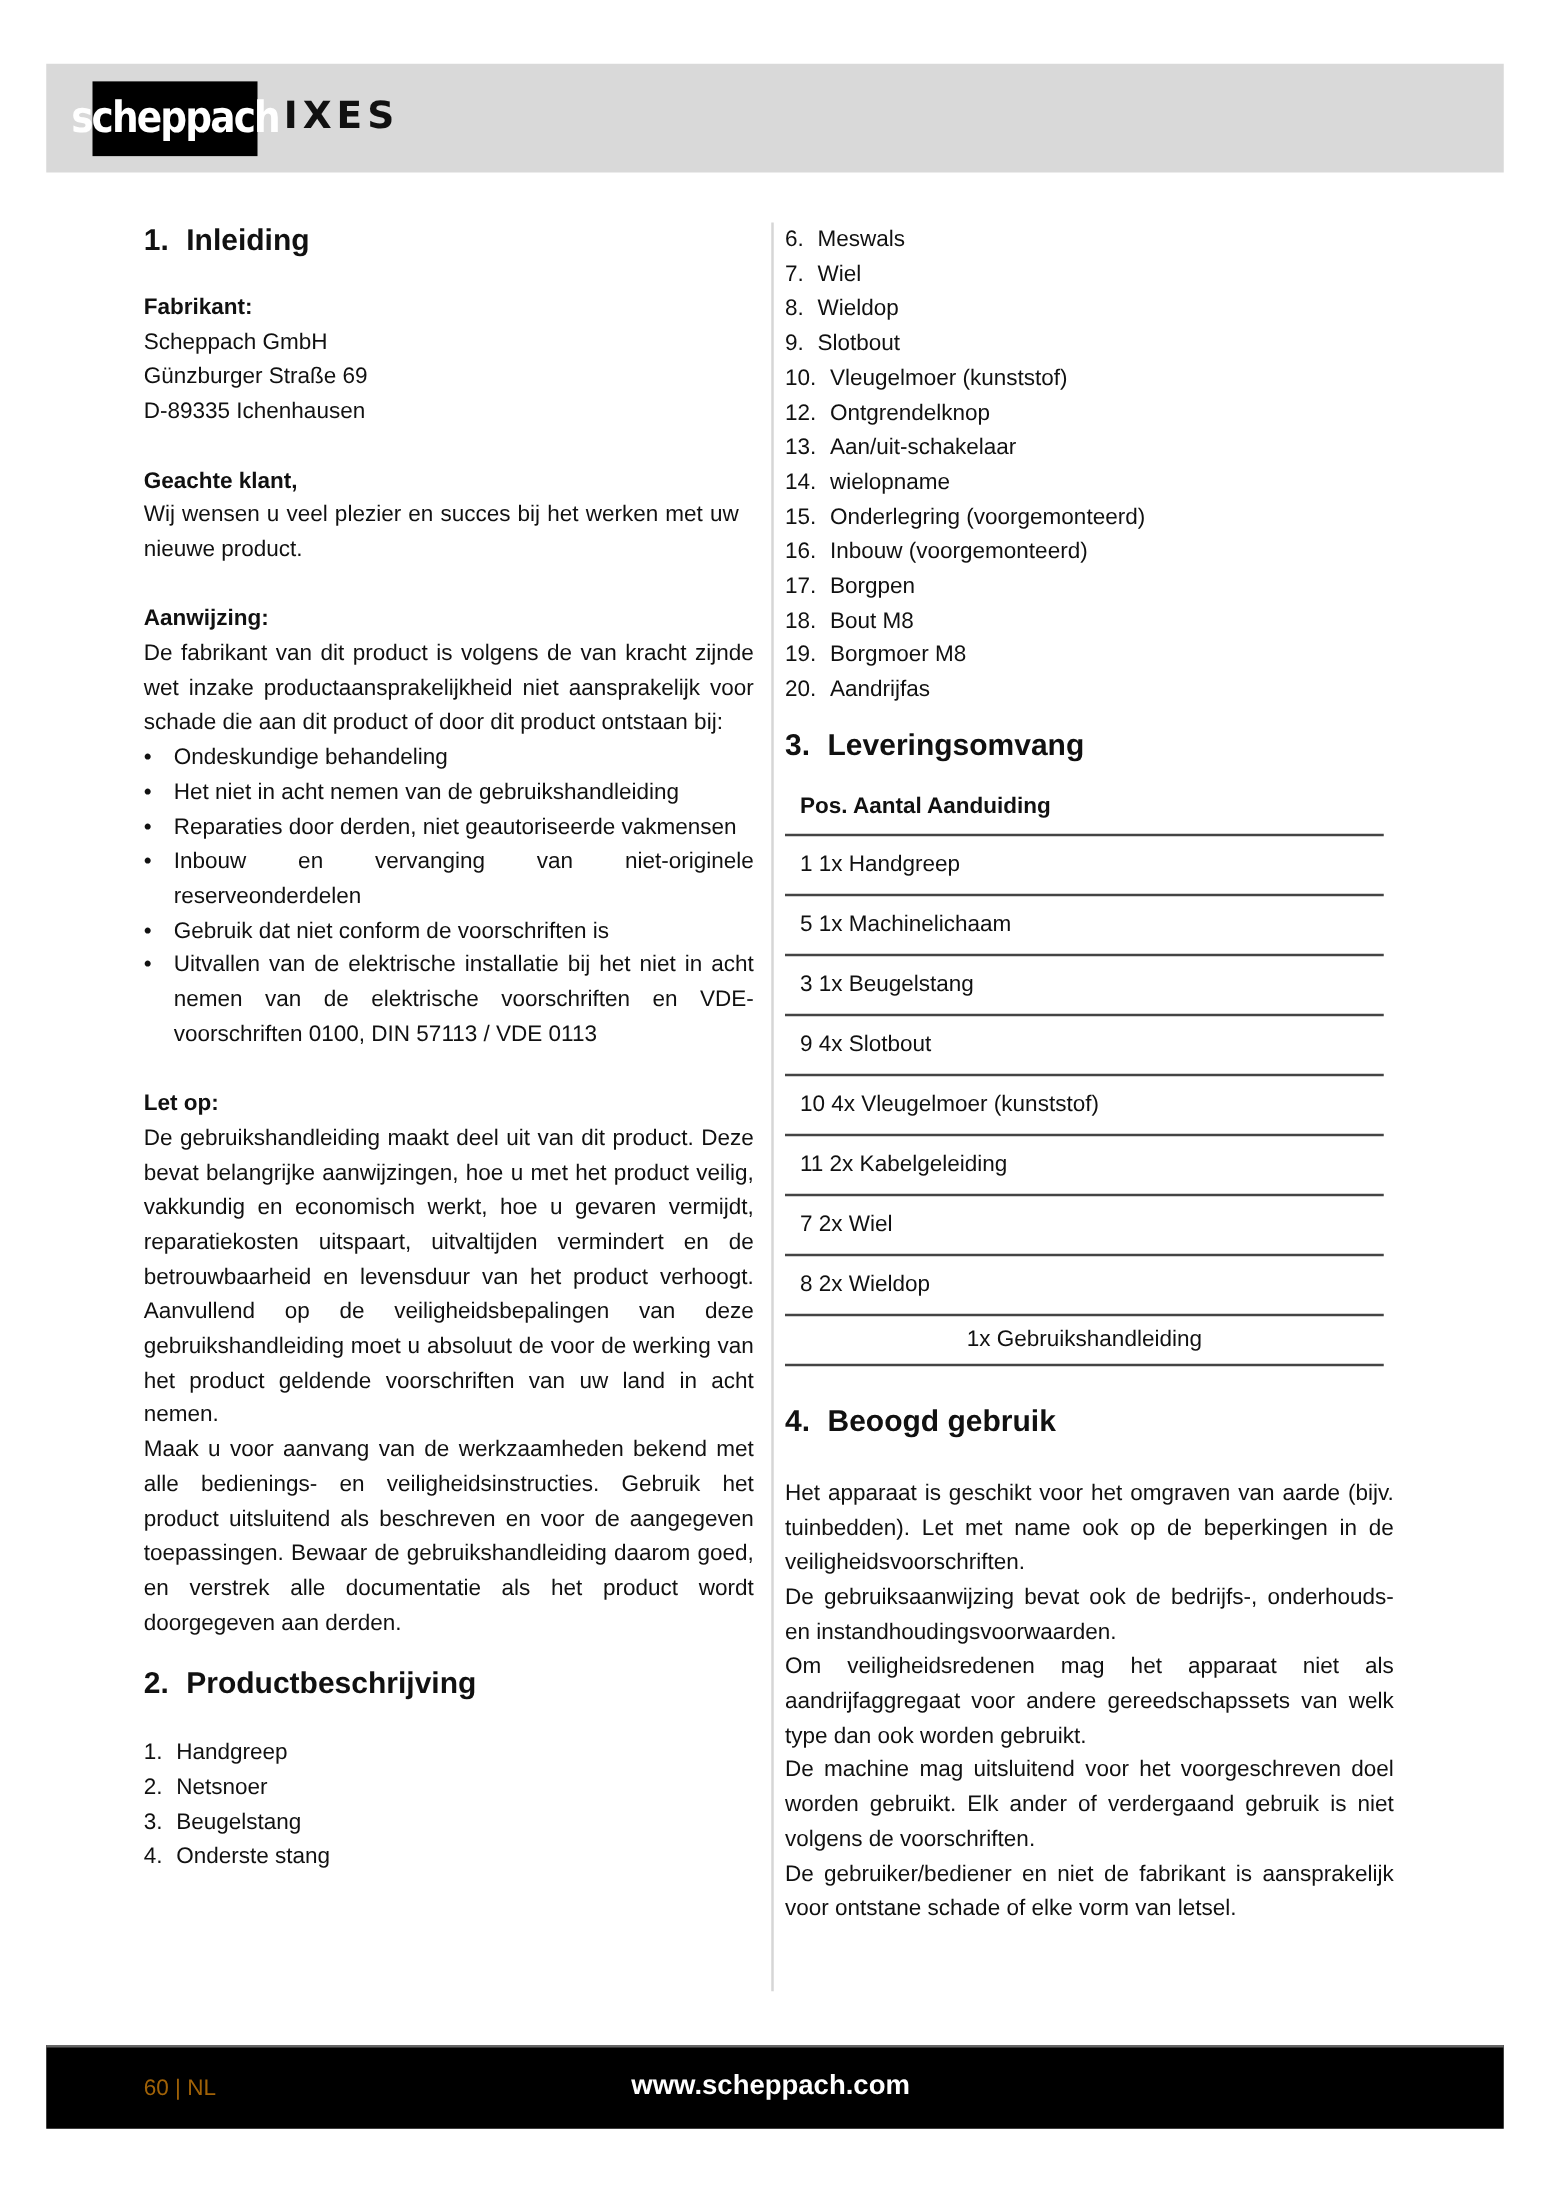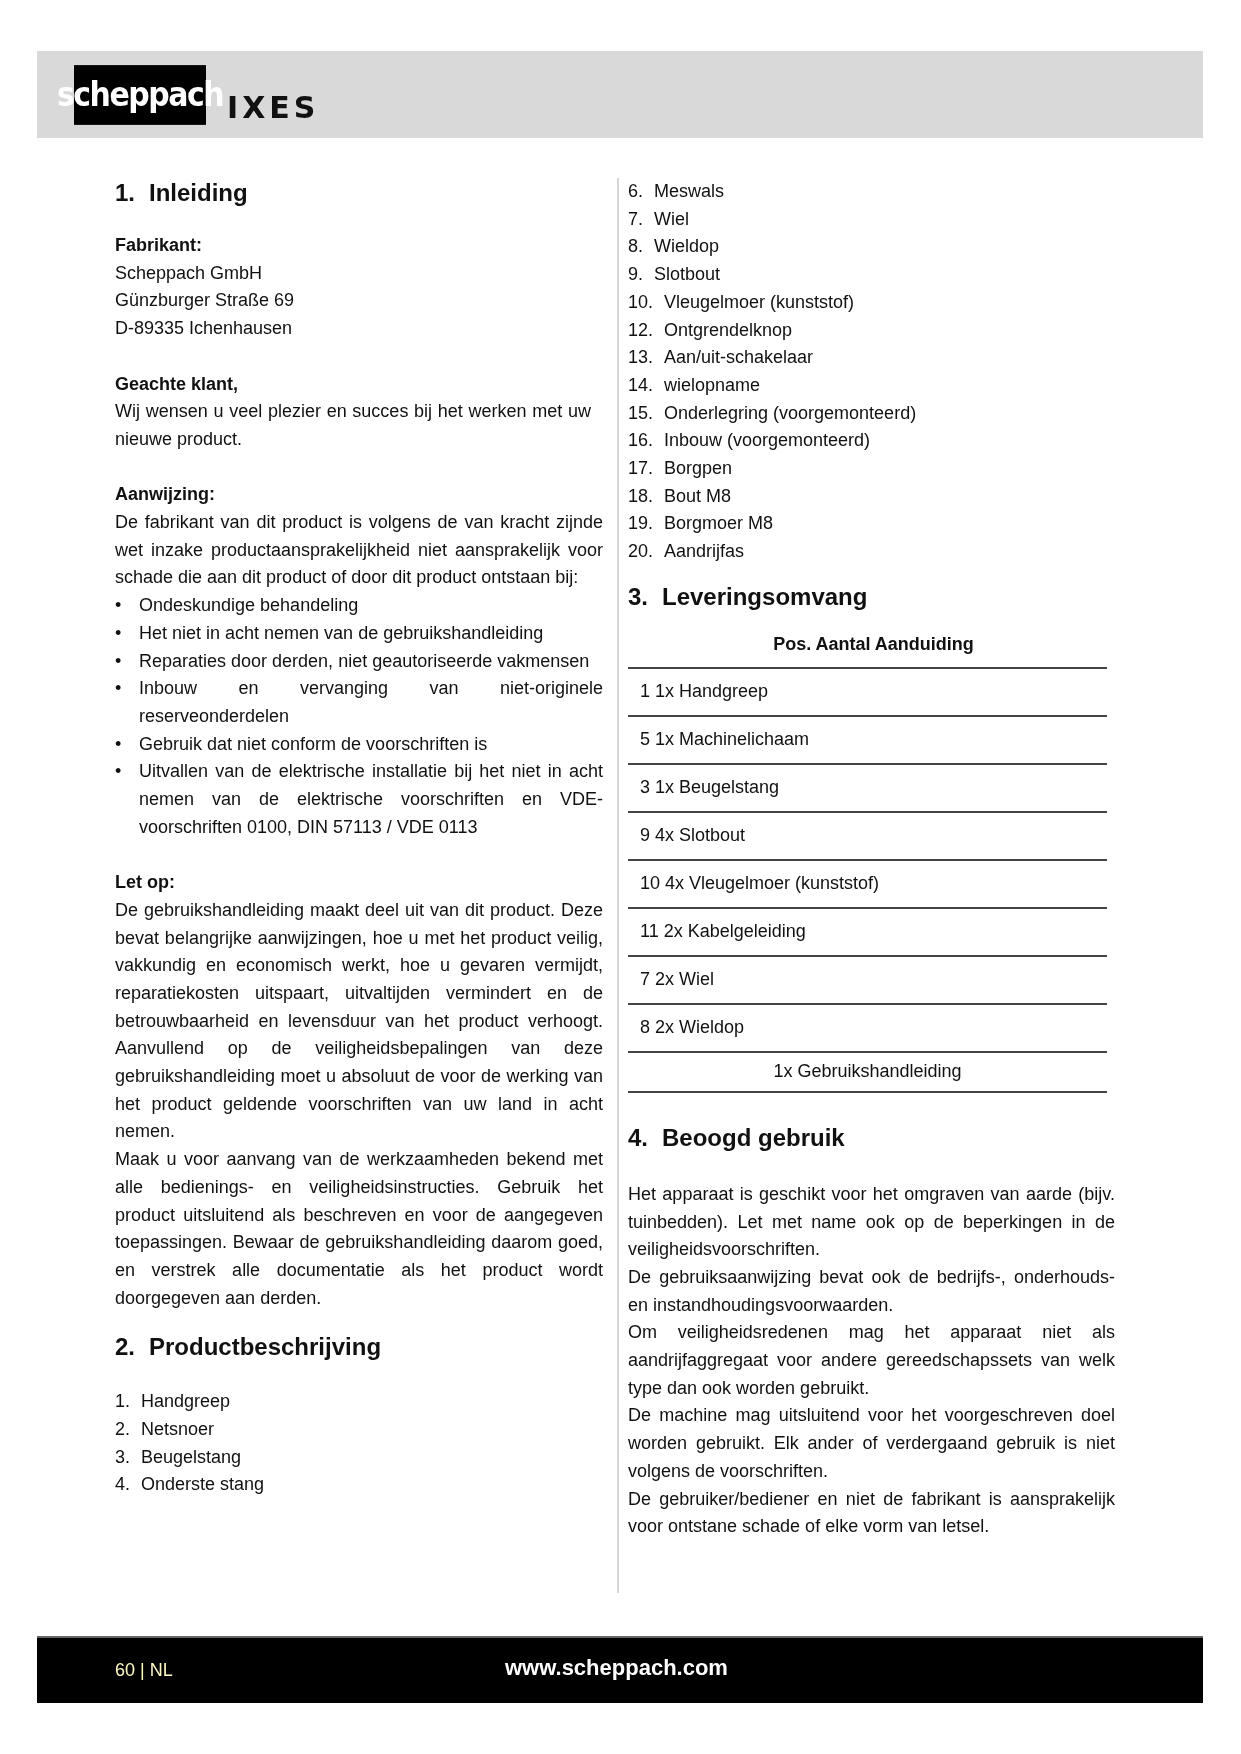--- a/index.html
+++ b/index.html
@@ -3,21 +3,21 @@
 <meta charset="utf-8">
 <style>
   * { margin: 0; padding: 0; box-sizing: border-box; }
   html, body { width: 1241px; height: 1754px; background: #ffffff; overflow: hidden; }
   body { position: relative; font-family: "Liberation Sans", sans-serif; color: #111; }
 
   .header-band { position: absolute; left: 37px; top: 51px; width: 1166px; height: 87px; background: #d9d9d9; }
   .logo-box { position: absolute; left: 37px; top: 18px; width: 132px; height: 52px; background: #000; color: #fff;
     font-family: "DejaVu Sans", sans-serif; font-weight: bold; font-size: 30px; letter-spacing: -1.5px;
     display: flex; align-items: center; justify-content: center; transform: scaleY(1.15); line-height: 1; }
-  .ixes { position: absolute; left: 190px; top: 39px; font-family: "DejaVu Sans", sans-serif; font-size: 30px;
+  .ixes { position: absolute; left: 190px; top: 24px; font-family: "DejaVu Sans", sans-serif; font-size: 30px;
     letter-spacing: 4px; color: #111; font-weight: bold; }
 
   .col { position: absolute; top: 178px; font-size: 18px; line-height: 27.7px; }
   .col-left { left: 115px; width: 488px; }
   .col-right { left: 628px; width: 487px; }
   .divider { position: absolute; left: 617px; top: 178px; width: 2px; height: 1415px; background: #d6d6d6; }
 
   h2 { font-size: 24px; font-weight: bold; line-height: 30px; }
   h2 .num { display: inline-block; width: 34px; }
   .label { font-weight: bold; }
@@ -26,26 +26,26 @@
 
   ul.bullets { list-style: none; }
   ul.bullets li { position: relative; padding-left: 24px; text-align: justify; }
   ul.bullets li::before { content: "\2022"; position: absolute; left: 0; top: 0; }
 
   ol.parts { list-style: none; }
   ol.parts li .n { display: inline-block; min-width: 26px; }
   ol.parts li .n.wide { min-width: 36px; }
 
   table.scope { width: 479px; border-collapse: collapse; margin-left: 0; font-size: 18px; }
-  table.scope th { text-align: center; font-weight: bold; padding: 4px 0 8px 12px; height: 56px; vertical-align: bottom; border-bottom: 2px solid #444; }
+  table.scope th { text-align: left; font-weight: bold; padding: 4px 0 8px 12px; height: 56px; vertical-align: bottom; border-bottom: 2px solid #444; }
   table.scope td { padding: 3px 0 3px 12px; height: 48px; border-bottom: 2px solid #444; }
   table.scope td.center { text-align: center; padding-left: 0; }
 
   .footer { position: absolute; left: 37px; top: 1636px; width: 1166px; height: 67px; background: #000; border-top: 2px solid #666; }
-  .footer .page { position: absolute; left: 78px; top: 22px; color: #fef9c3; font-size: 18px; }
+  .footer .page { position: absolute; left: 78px; top: 22px; color: #a16207; font-size: 18px; }
   .footer .url { position: absolute; left: 468px; top: 17px; color: #fff; font-size: 22px; font-weight: bold; }
 </style>
 </head>
 <body>
 
 <div class="header-band">
   <div class="logo-box">scheppach</div>
   <div class="ixes">IXES</div>
 </div>
 

